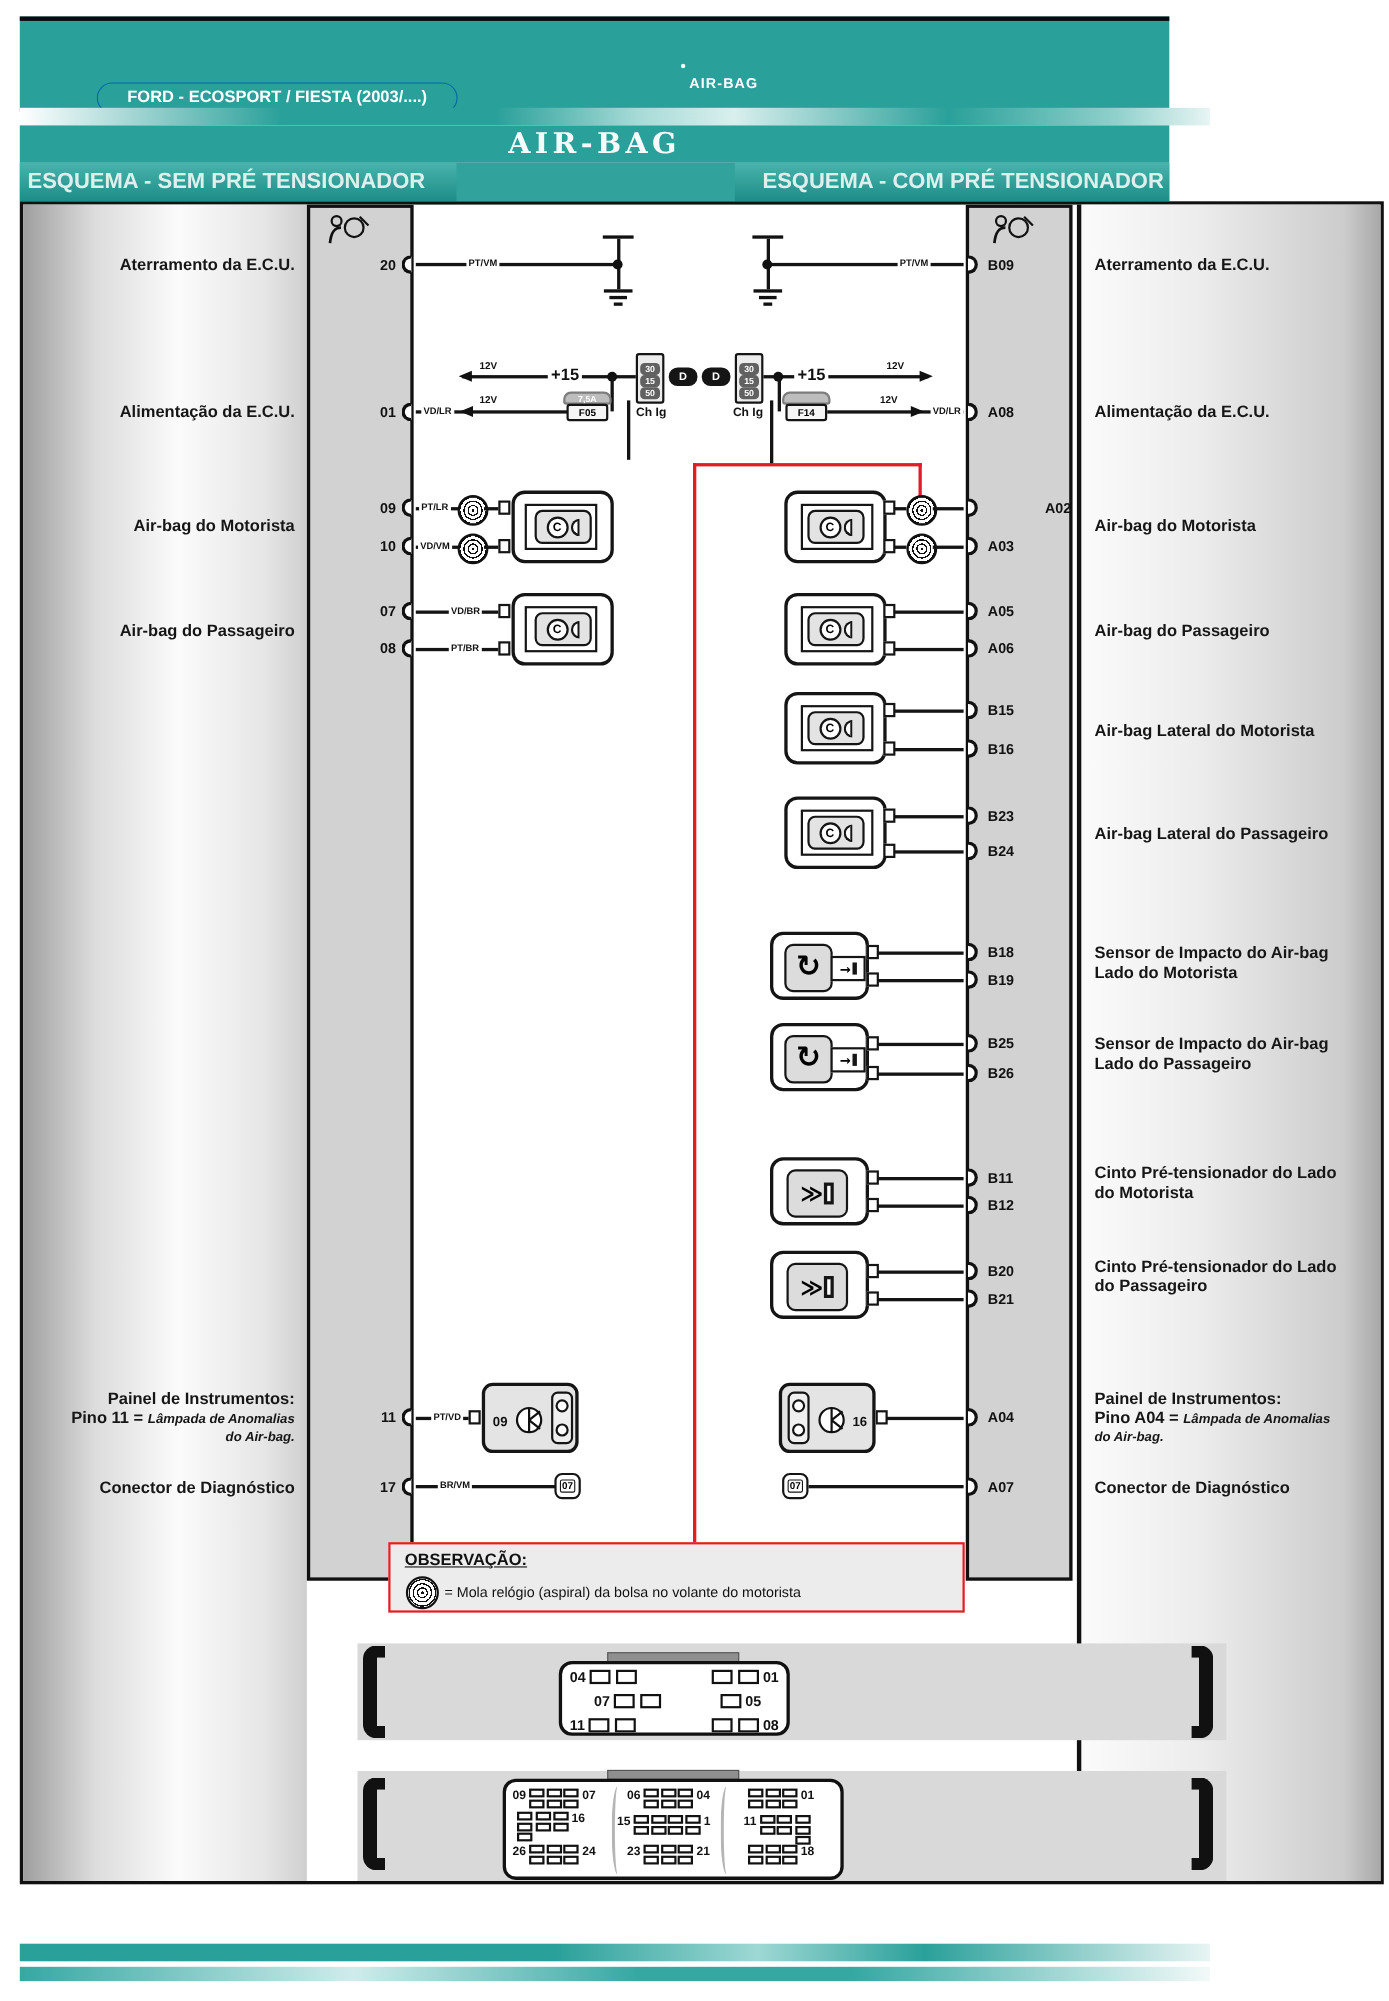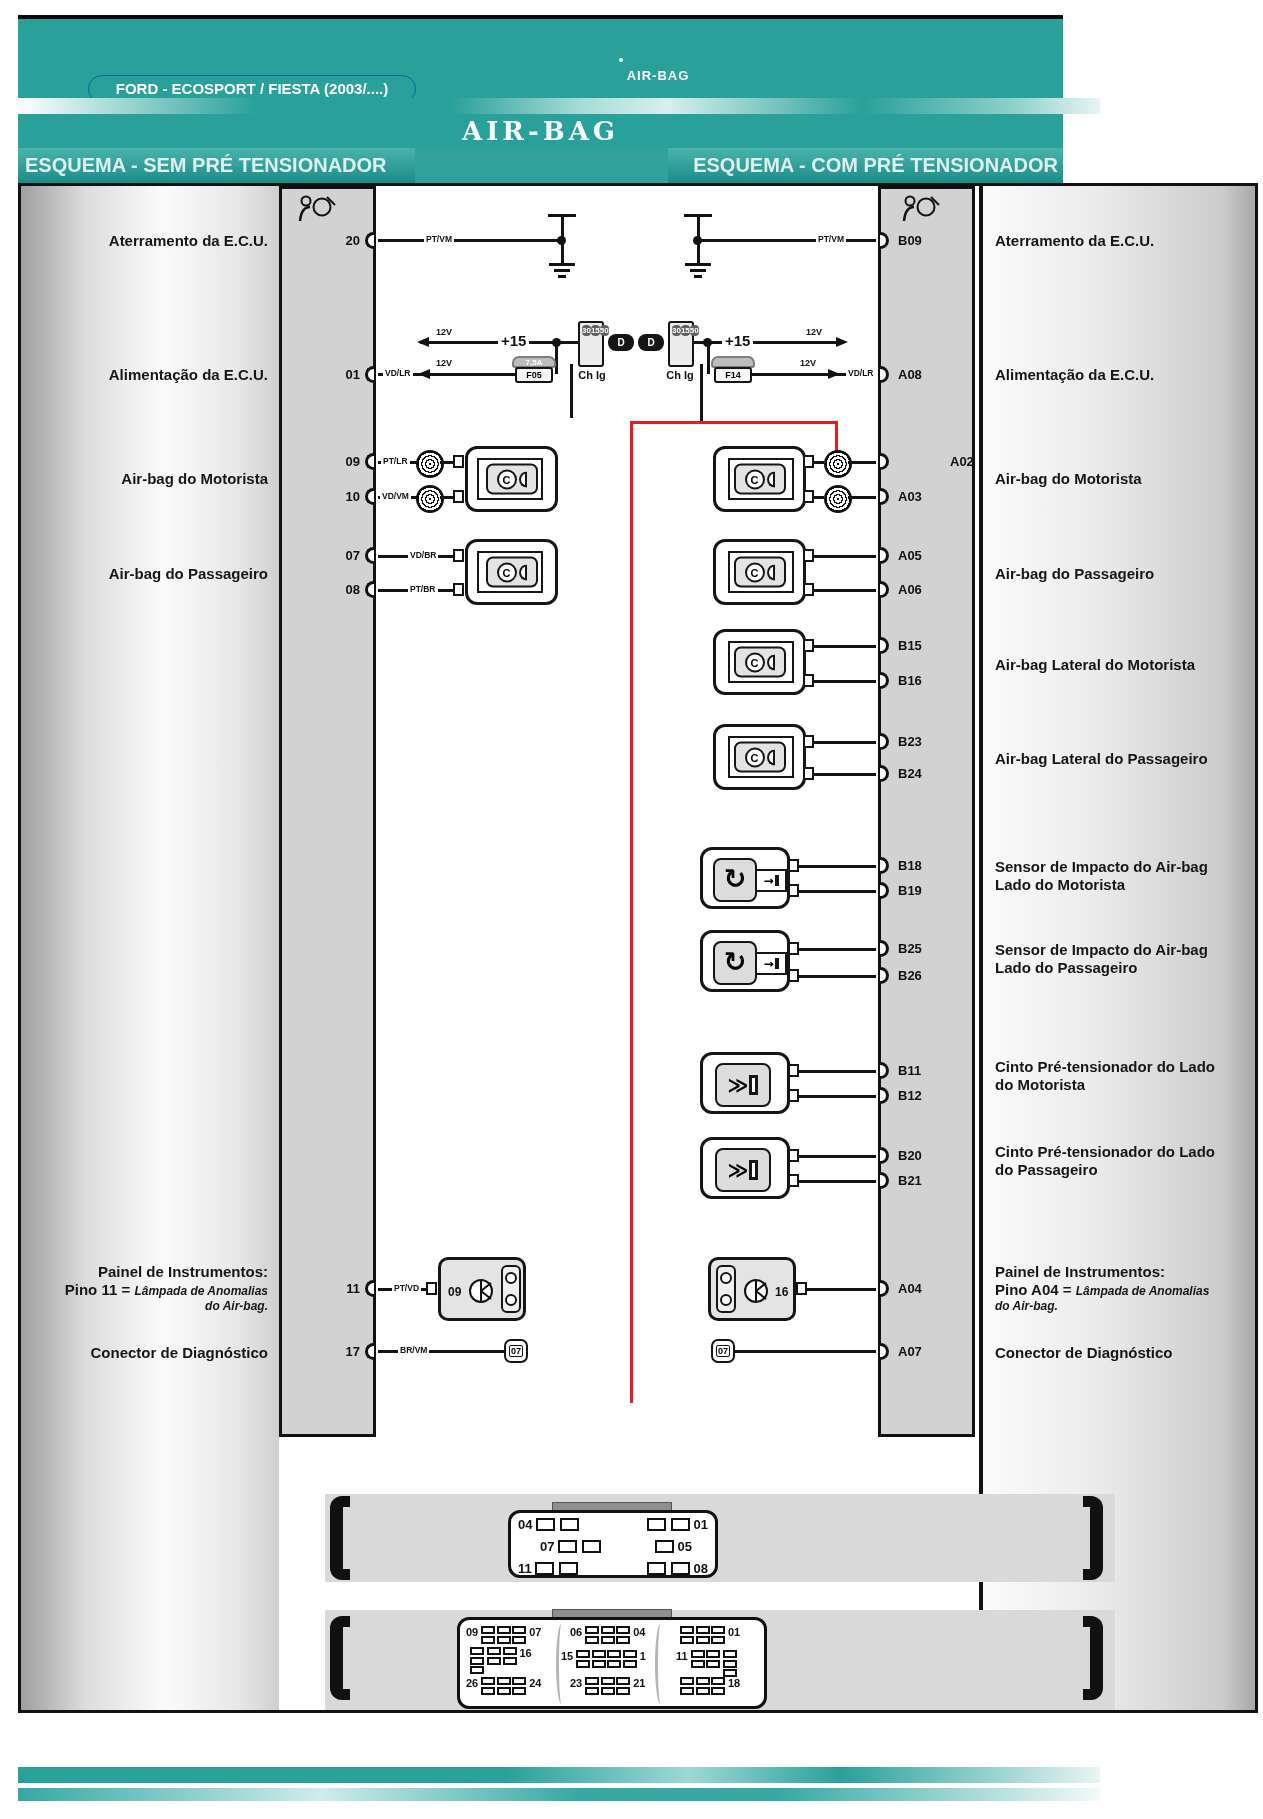--- a/index.html
+++ b/index.html
@@ -59,21 +59,21 @@
   .sbox{position:absolute;left:52px;top:19px;width:28px;height:19px;border:2px solid #151515;background:#fff;display:flex;align-items:center;justify-content:center;gap:1px;font:bold 12px "DejaVu Sans",sans-serif;}
   .sbar{width:4px;height:11px;background:#151515;}
   .pgray{position:absolute;left:12px;top:8px;width:52px;height:40px;background:#dcdcdc;border:2px solid #151515;border-radius:8px;display:flex;align-items:center;justify-content:center;gap:1px;font:bold 20px "DejaVu Sans",sans-serif;}
   .prect{width:9px;height:20px;border:3px solid #151515;box-sizing:border-box;background:#fff;}
   .cunit{position:absolute;width:88px;height:64px;border:3px solid #151515;border-radius:10px;background:#e4e4e4;box-sizing:border-box;}
   .gauges{position:absolute;top:5px;width:20px;height:48px;border:2px solid #151515;border-radius:6px;background:#efefef;display:flex;flex-direction:column;align-items:center;justify-content:space-around;box-sizing:border-box;}
   .dial{width:12px;height:12px;border:2px solid #151515;border-radius:50%;background:#fff;box-sizing:border-box;}
   .cpin{position:absolute;font:bold 12px "Liberation Sans",sans-serif;color:#111;}
   .dbox{position:absolute;width:24px;height:24px;border:2.5px solid #151515;border-radius:7px;background:#fff;display:flex;align-items:center;justify-content:center;box-sizing:border-box;}
   .dbox .in{border:1.5px solid #151515;border-radius:2px;font:bold 9px/10px "Liberation Sans",sans-serif;padding:0 1px;}
-  .ign{position:absolute;width:26px;height:46px;border:2px solid #151515;background:#ececec;border-radius:3px;display:flex;justify-content:flex-start;padding:2px;box-sizing:border-box;}
+  .ign{position:absolute;width:26px;height:46px;border:2px solid #151515;background:#ececec;border-radius:3px;display:flex;flex-direction:column;justify-content:flex-end;padding:2px;box-sizing:border-box;}
   .ignc{height:11px;background:#616161;border-radius:4px;color:#fff;font:bold 8px/11px "Liberation Sans",sans-serif;text-align:center;}
   .key{position:absolute;width:26px;height:17px;background:#151515;border-radius:8px;color:#fff;font:bold 10px/17px "Liberation Sans",sans-serif;text-align:center;}
   .chig{position:absolute;width:44px;font:bold 11px "Liberation Sans",sans-serif;text-align:center;color:#111;}
   .fcap{position:absolute;background:#bdbdbd;border:2px solid #7d7d7d;border-radius:7px 7px 3px 3px;color:#fff;font:bold 8px/9px "Liberation Sans",sans-serif;text-align:center;box-sizing:border-box;}
   .fbody{position:absolute;background:#f6f6f6;border:2px solid #151515;border-radius:3px;font:bold 9px/13px "Liberation Sans",sans-serif;text-align:center;box-sizing:border-box;}
   
   .obs{position:absolute;left:353px;top:1402px;width:524px;height:64px;border:2.5px solid #e41e20;background:#ececec;box-sizing:border-box;}
   .obs .t{position:absolute;left:13px;top:6px;font:bold 15px "Liberation Sans",sans-serif;text-decoration:underline;color:#111;}
   .obs .x{position:absolute;left:49px;top:36px;font:13px "Liberation Sans",sans-serif;color:#111;}
   .obs .sp{left:14px;top:29px;width:26px;height:26px;}
@@ -450,20 +450,25 @@
       <div class="in">07</div>
     </div>
   <div class="dbox" style="left:711px;top:1339px">
       <div class="in">07</div>
     </div>
   <div class="h" style="left:735px;top:1350px;width:141px"></div>
   <div class="parc pr" style="left:880px;top:1343px"></div>
   <div class="pn" style="left:898px;top:1344px">A07</div>
   <div class="lbl rp" style="top:1344px">Conector de Diagnóstico</div>
 
+  <div class="obs">
+    <div class="t">OBSERVAÇÃO:</div>
+    <div class="spiral sp abs"></div>
+    <div class="x">= Mola relógio (aspiral) da bolsa no volante do motorista</div>
+  </div>
 
   <div class="contitle" style="left:442px;top:1468px">CONECTOR A - 11 PINOS</div>
   <div class="grayband" style="top:1494px;height:88px"></div>
   <div class="brk bl2" style="left:330px;top:1496px"></div>
   <div class="brk br2" style="left:1083px;top:1496px"></div>
   <div class="contab" style="left:552px;top:1502px"></div>
   <div class="conbox" style="left:508px;top:1510px;width:210px;height:68px"></div>
   <div class="arow" style="left:518px;top:1517px;width:190px">
     <span>04</span>&nbsp;<span class="ga">
         <div class="pb"></div>

